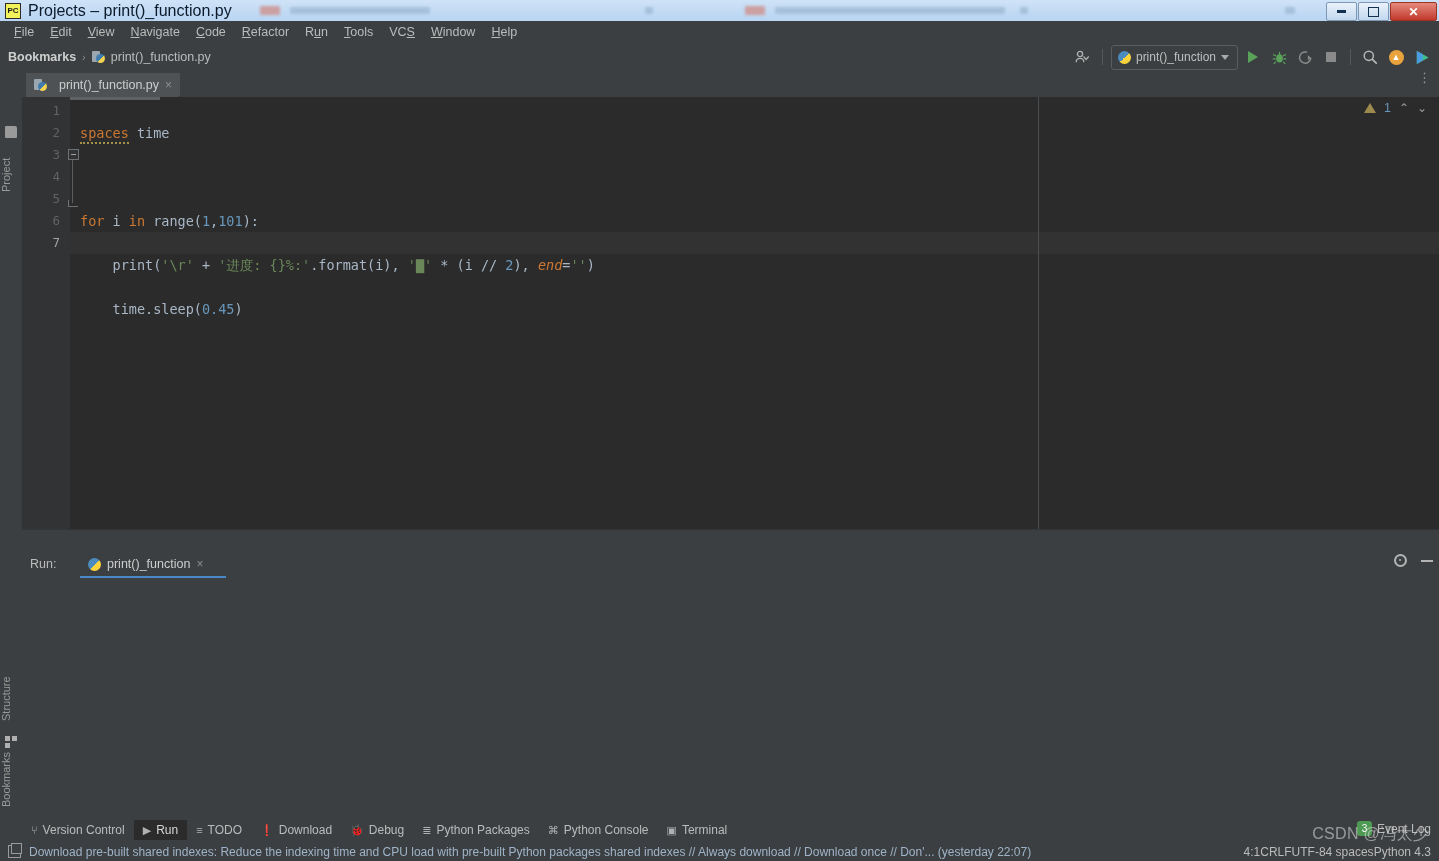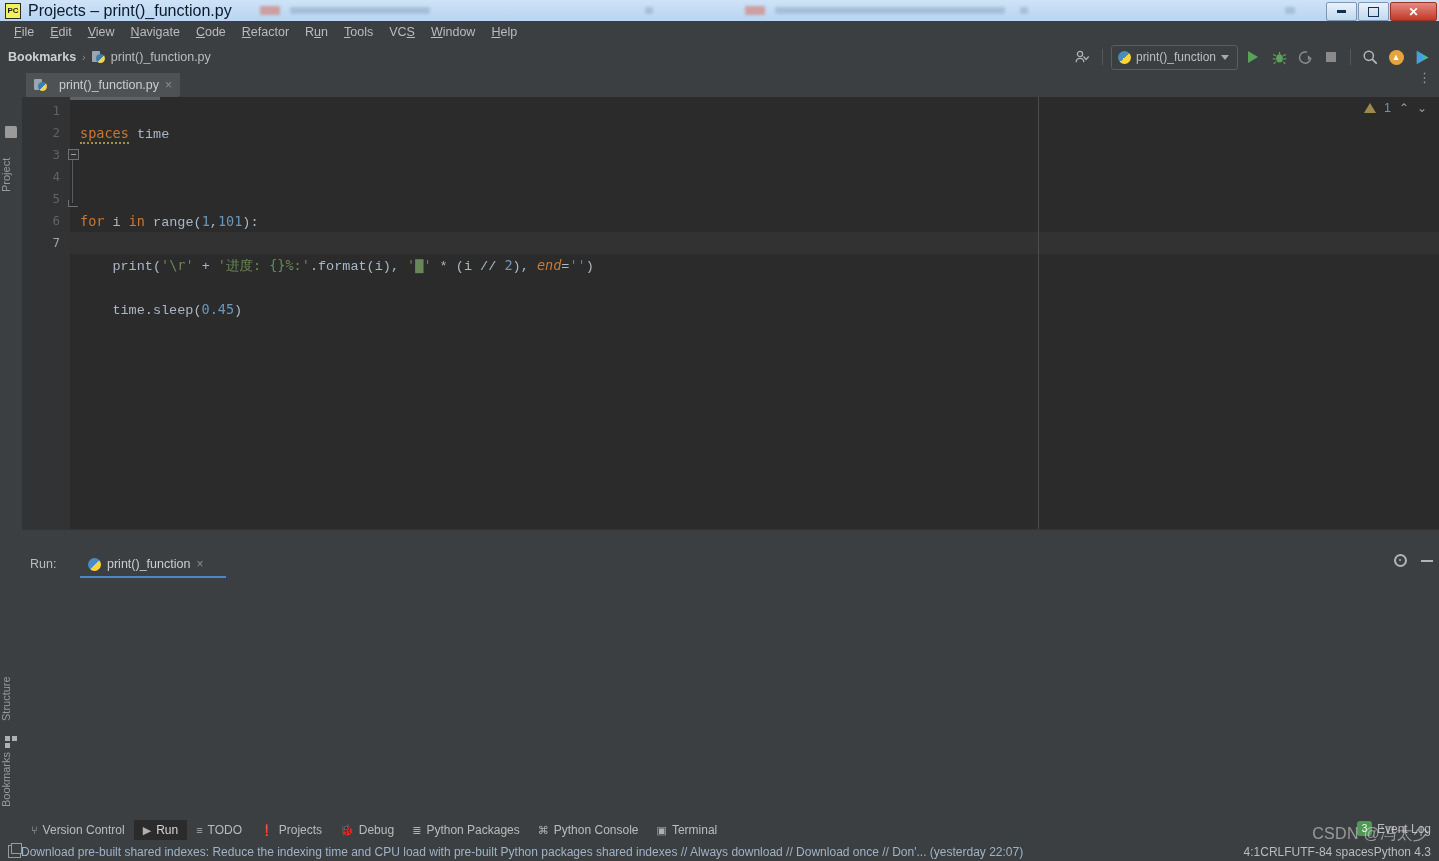--- a/index.html
+++ b/index.html
@@ -226,21 +226,21 @@
     position: absolute; left: 1016px; top: 0; width: 1px; height: 432px;
     background: #4b4e50;
   }
   .scroll-thumb-top {
     position: absolute; left: 48px; top: 0; width: 90px; height: 3px;
     background: #5f6265;
   }
   .kw { color: #cc7832; }
   .str { color: #6a8759; }
   .num { color: #6897bb; }
-  .id { color: #a9b7c6; font-family: Liberation Mono, monospace; }
+  .id { color: #a9b7c6; }
   .param { color: #cc7832; font-style: italic; }
   .blockchar { color: #6a8759; }
   .wiggle {
     border-bottom: 2px dotted #a5924a; padding-bottom: 1px;
   }
   .inspect-widget {
     position: absolute; right: 12px; top: 4px;
     display: flex; align-items: center; gap: 8px;
     font-family: "Liberation Sans", sans-serif; font-size: 12px;
   }
@@ -331,21 +331,21 @@
     color: #fff; font-size: 10px; display: flex;
     align-items: center; justify-content: center;
   }
 
   
   .statusbar {
     position: absolute; left: 0; top: 842px; width: 1439px; height: 19px;
     background: #3c3f41; display: flex; align-items: center;
     padding: 0 8px; box-sizing: border-box;
   }
-  .status-msg { font-size: 12px; color: #9fb3c8; white-space: nowrap; }
+  .status-msg { font-size: 12px; color: #9fb3c8; margin-left: 8px; white-space: nowrap; }
   .hint-ico {
     width: 11px; height: 11px; border: 1px solid #9a9a9a;
     position: relative; flex: none;
   }
   .hint-ico::after {
     content: ""; position: absolute; left: 2px; top: -3px;
     width: 9px; height: 9px; border: 1px solid #9a9a9a; background: #3c3f41;
   }
   .status-right {
     position: absolute; right: 8px; top: 0; height: 19px;
@@ -551,21 +551,21 @@
     <div class="twbtn active">
       <span class="tw-ico">▶</span>
       <span>Run</span>
     </div>
     <div class="twbtn">
       <span class="tw-ico">≡</span>
       <span>TODO</span>
     </div>
     <div class="twbtn">
       <span class="tw-ico">❗</span>
-      <span>Projects</span>
+      <span>Download</span>
     </div>
     <div class="twbtn">
       <span class="tw-ico">🐞</span>
       <span>Debug</span>
     </div>
     <div class="twbtn">
       <span class="tw-ico">≣</span>
       <span>Python Packages</span>
     </div>
     <div class="twbtn">

